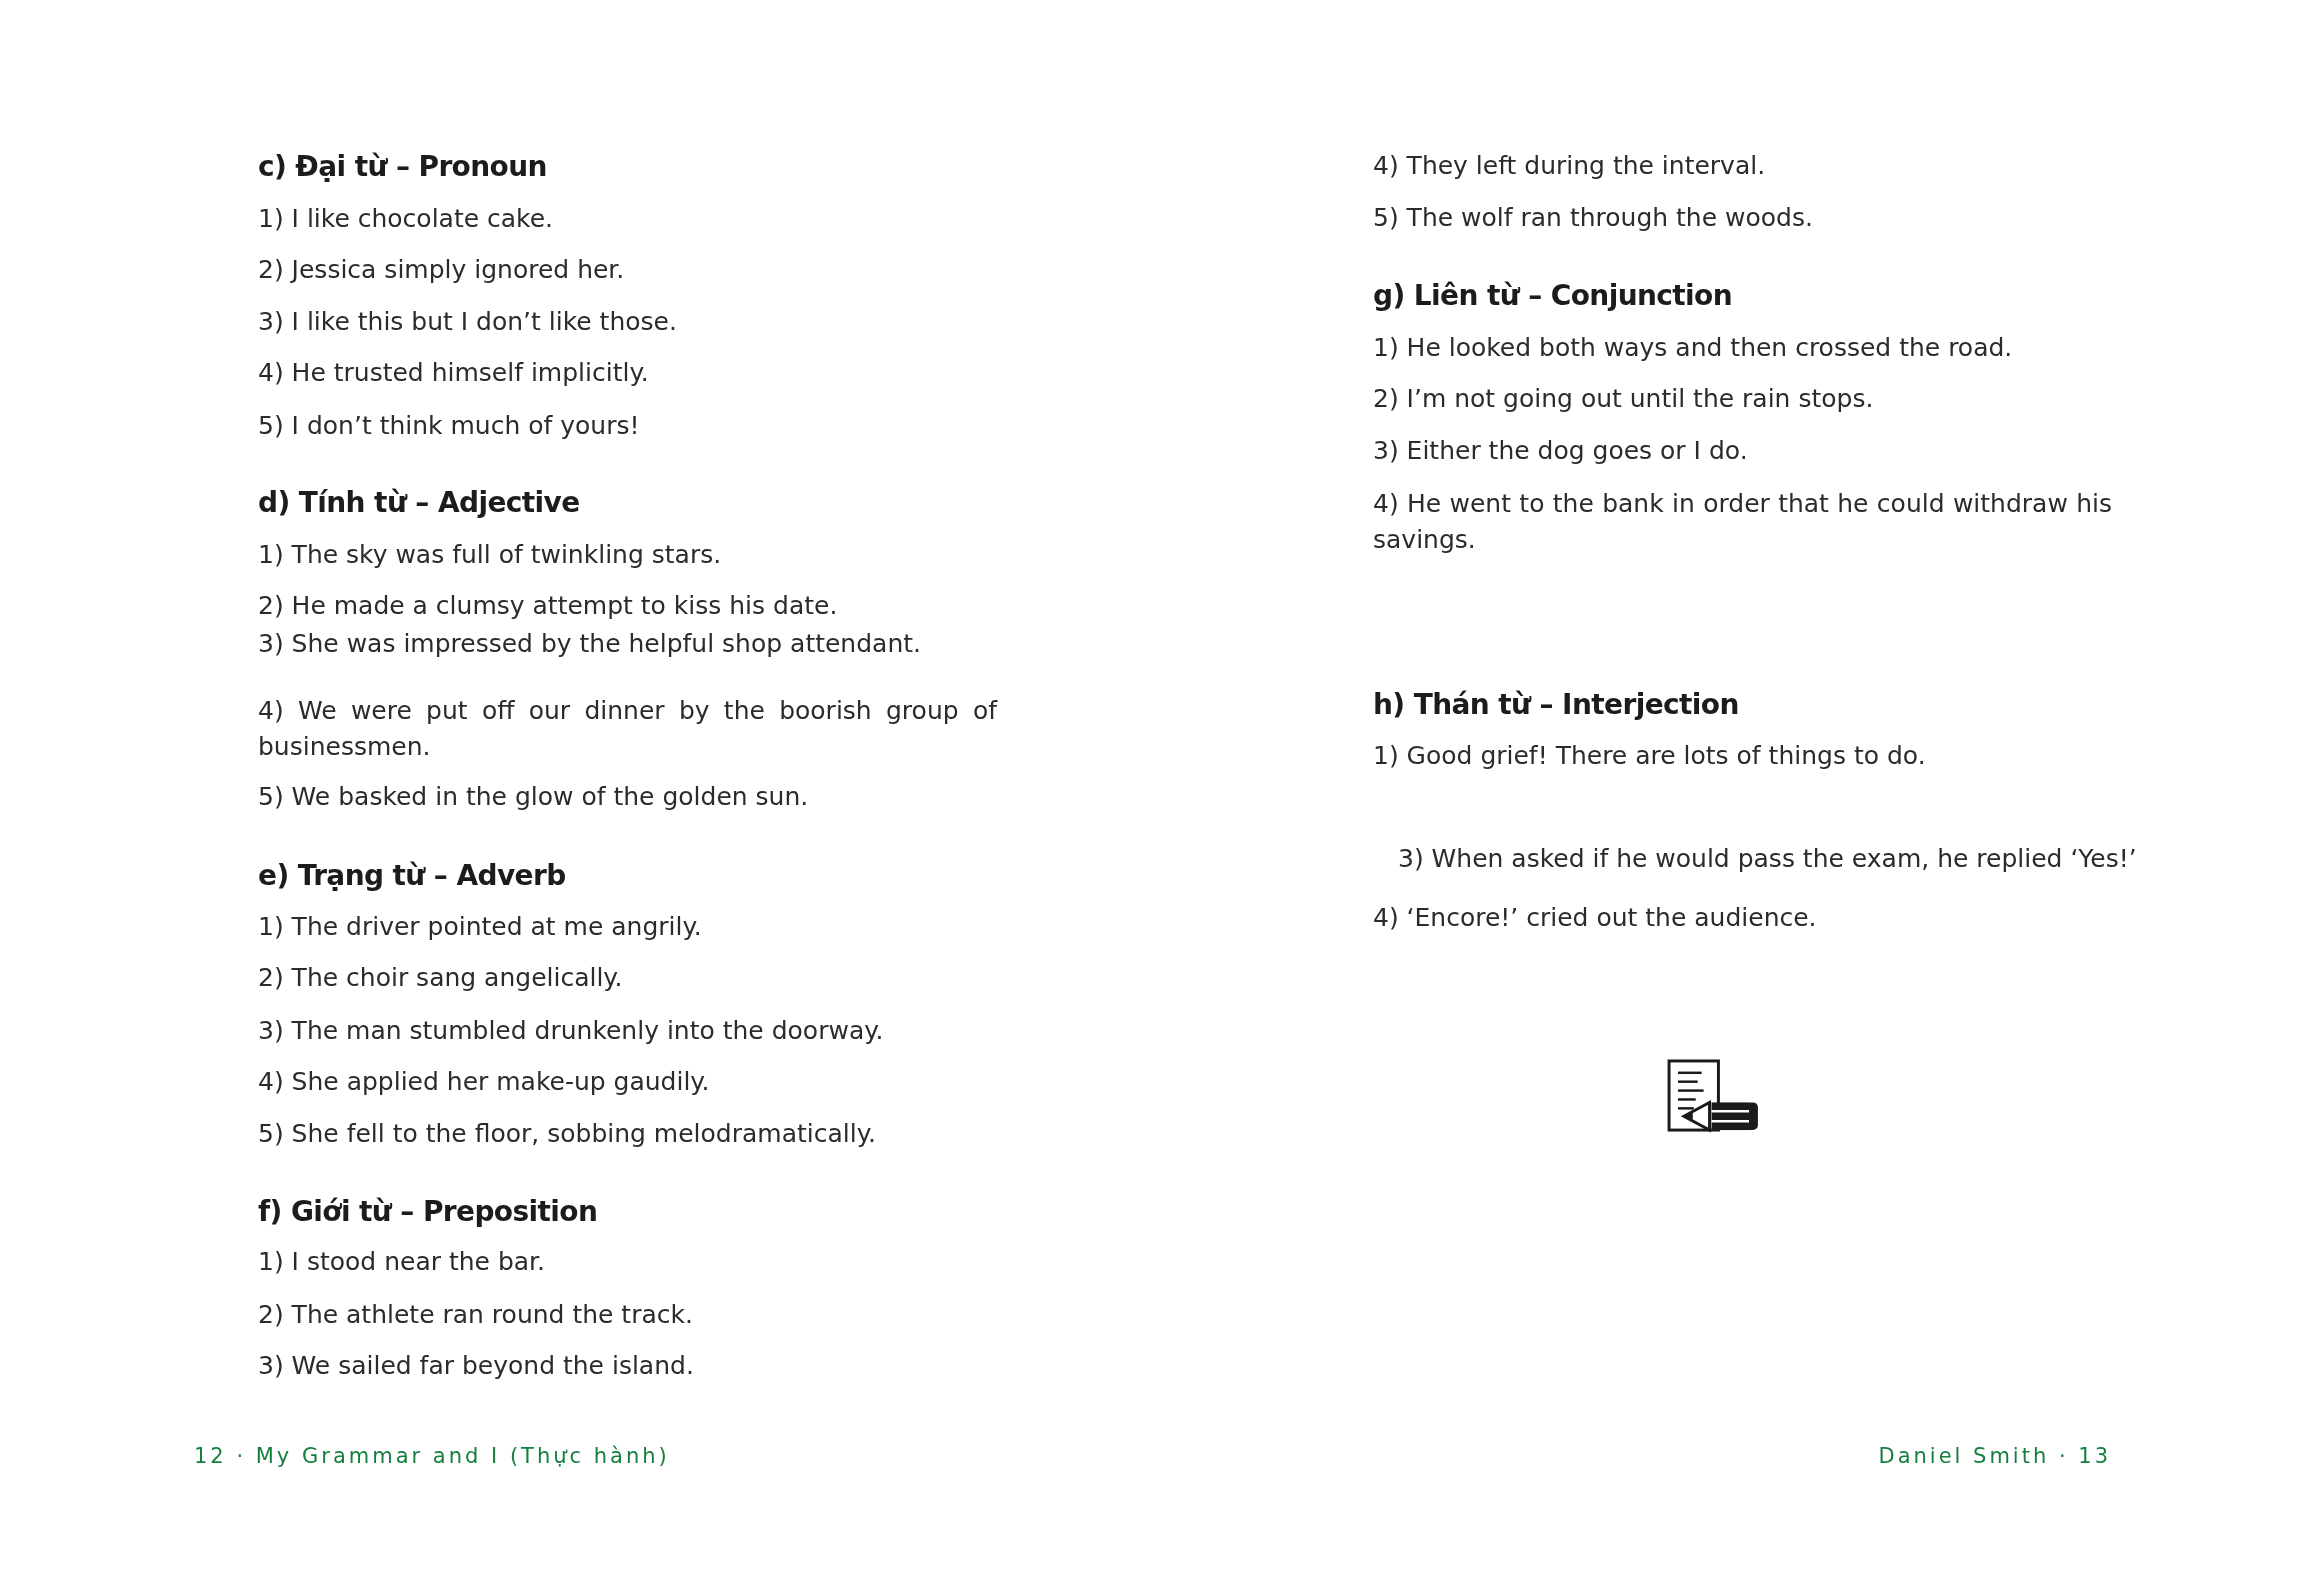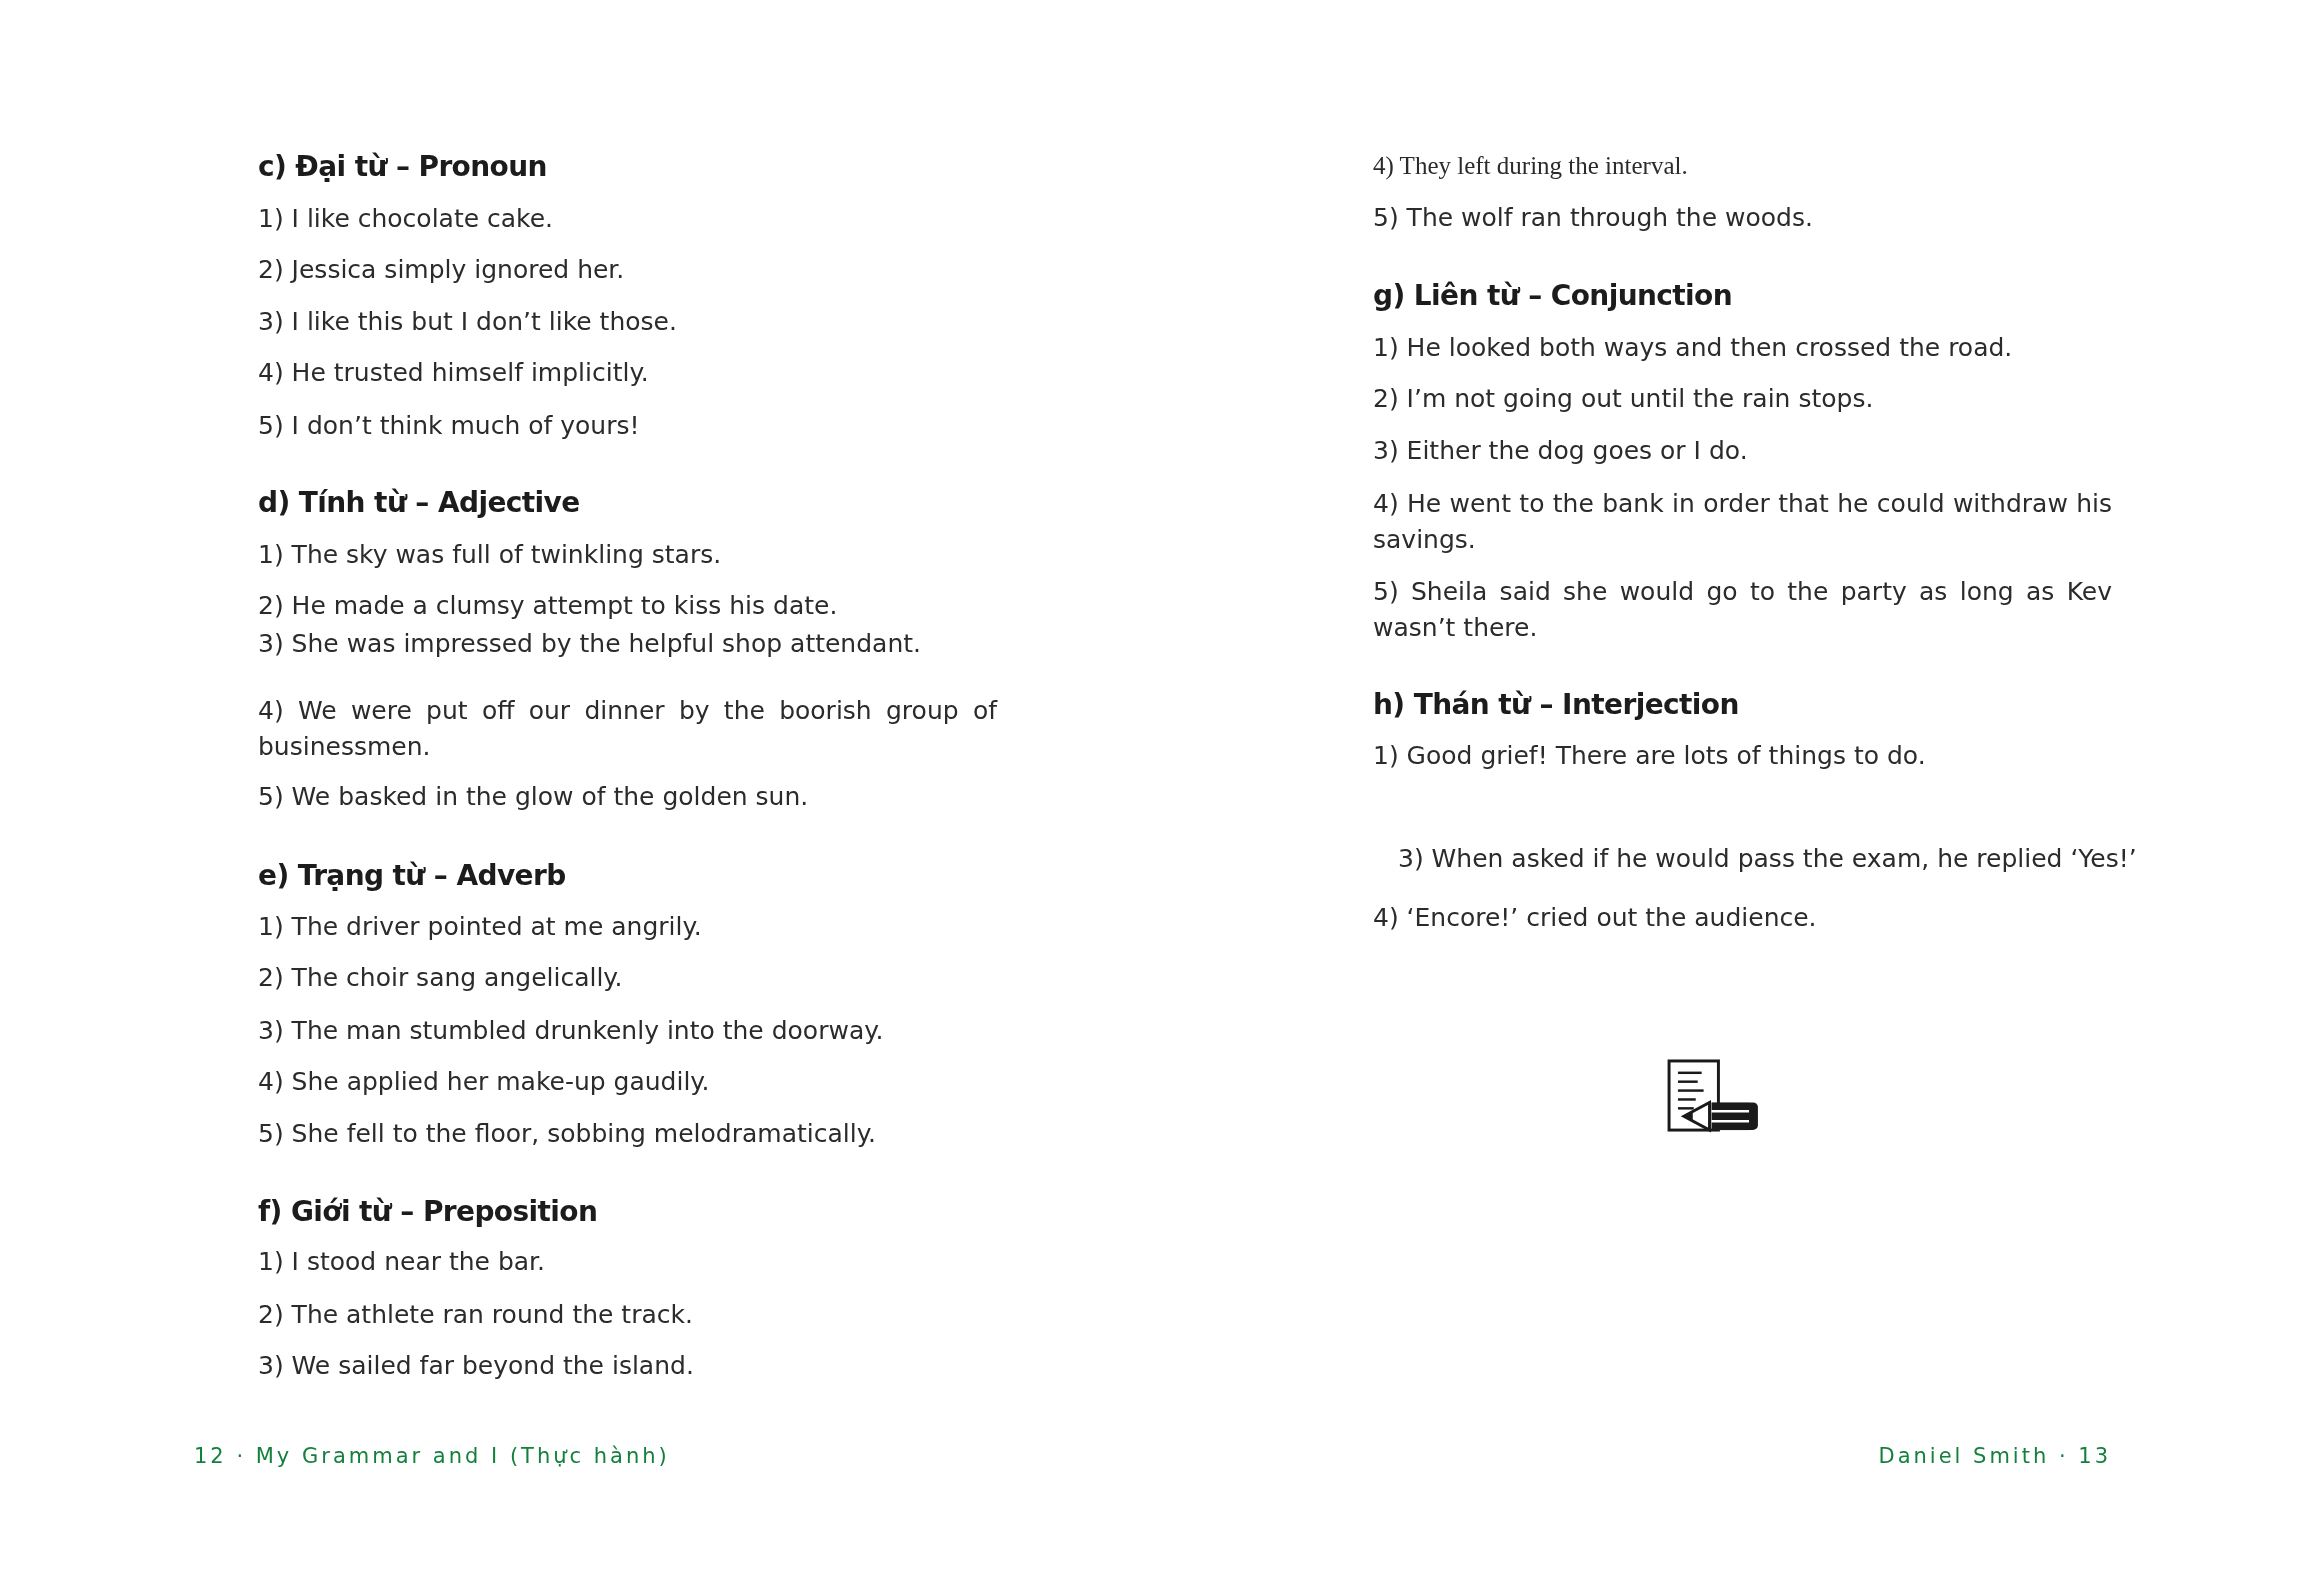--- a/index.html
+++ b/index.html
@@ -42,29 +42,28 @@
   <div class="hd" style="left:258px; top:1196px;">f) Giới từ – Preposition</div>
   <div class="ln" style="left:258px; top:1247px;">1)  I stood near the bar.</div>
   <div class="ln" style="left:258px; top:1300px;">2)  The athlete ran round the track.</div>
   <div class="ln" style="left:258px; top:1351px;">3)  We sailed far beyond the island.</div>
 
   <div class="footer" style="left:194px; top:1443px;">12 · My Grammar and I (Thực hành)</div>
 </div>
 
 <div class="page page-right">
 
-  <div class="ln" style="left:220px; top:151px;font-family:Liberation Serif, serif;">4)  They left during the interval.</div>
+  <div class="ln" style="left:220px; top:151px;">4)  They left during the interval.</div>
   <div class="ln" style="left:220px; top:203px;">5)  The wolf ran through the woods.</div>
 
   <div class="hd" style="left:220px; top:280px;">g) Liên từ – Conjunction</div>
   <div class="ln" style="left:220px; top:333px;">1)  He looked both ways and then crossed the road.</div>
   <div class="ln" style="left:220px; top:384px;">2)  I’m not going out until the rain stops.</div>
   <div class="ln" style="left:220px; top:436px;">3)  Either the dog goes or I do.</div>
   <div class="ln just" style="left:220px; top:486px;">4)  He went to the bank in order that he could withdraw his savings.</div>
-  <div class="ln just" style="left:220px; top:574px;">5)  Sheila said she would go to the party as long as Kev wasn’t there.</div>
 
   <div class="hd" style="left:220px; top:689px;">h) Thán từ – Interjection</div>
   <div class="ln" style="left:220px; top:741px;">1)  Good grief! There are lots of things to do.</div>
   <div class="ln" style="left:220px; top:844px;margin-left:25px;">3)  When asked if he would pass the exam, he replied ‘Yes!’</div>
   <div class="ln" style="left:220px; top:903px;">4) ‘Encore!’ cried out the audience.</div>
 
   <div class="icon" style="left:513px; top:1058px; width:93px; height:77px;">
     <svg width="93" height="77" viewBox="0 0 94 78" xmlns="http://www.w3.org/2000/svg">
       <rect x="3" y="3" width="50" height="70" fill="#ffffff" stroke="#1a1a1a" stroke-width="3"></rect>
       <line x1="12" y1="15" x2="36" y2="15" stroke="#1a1a1a" stroke-width="2.5"></line>

